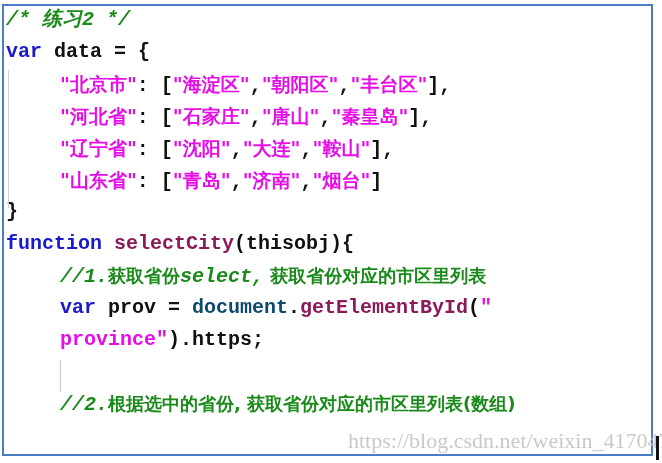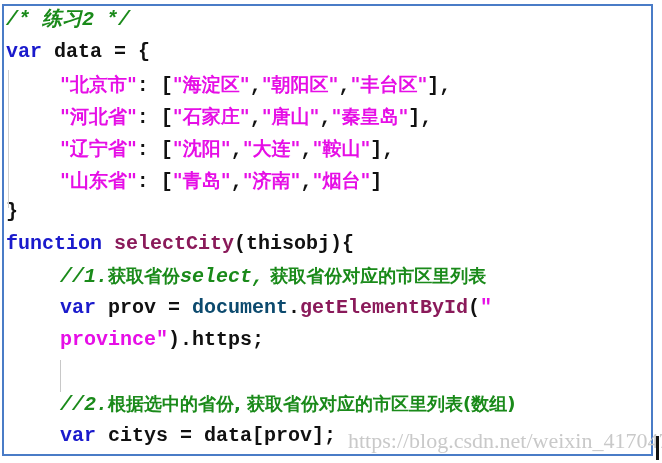--- a/index.html
+++ b/index.html
@@ -56,20 +56,19 @@
   <div class="line ind1"><span class="cm">//1.</span><span class="cmz">获取省份</span><span class="cm">select,</span><span class="cmz"> 获取省份对应的市区里列表</span></div>
 
   <div class="line ind1"><span class="kw">var</span><span class="pl"> prov = </span><span class="obj">document</span><span class="pl">.</span><span class="fn">getElementById</span><span class="pl">(</span><span class="str">"</span></div>
 
   <div class="line ind1"><span class="str">province"</span><span class="pl">).https;</span></div>
 
   <div class="line"> </div>
 
   <div class="line ind1"><span class="cm">//2.</span><span class="cmz">根据选中的省份, 获取省份对应的市区里列表(数组)</span></div>
 
-  <div class="line ind1"><span class="kw">var</span><span class="pl"> citys = data[prov];</span></div>
 </div>
 
 <div class="guide" style="top:360px;height:32px;"></div>
 <div class="guide" style="left:8px;top:70px;height:138px;background:#d0d0d0;"></div>
 
 <div class="watermark">https://blog.csdn.net/weixin_41704733</div>
 <div class="cursor"></div>
 
 </body></html>

